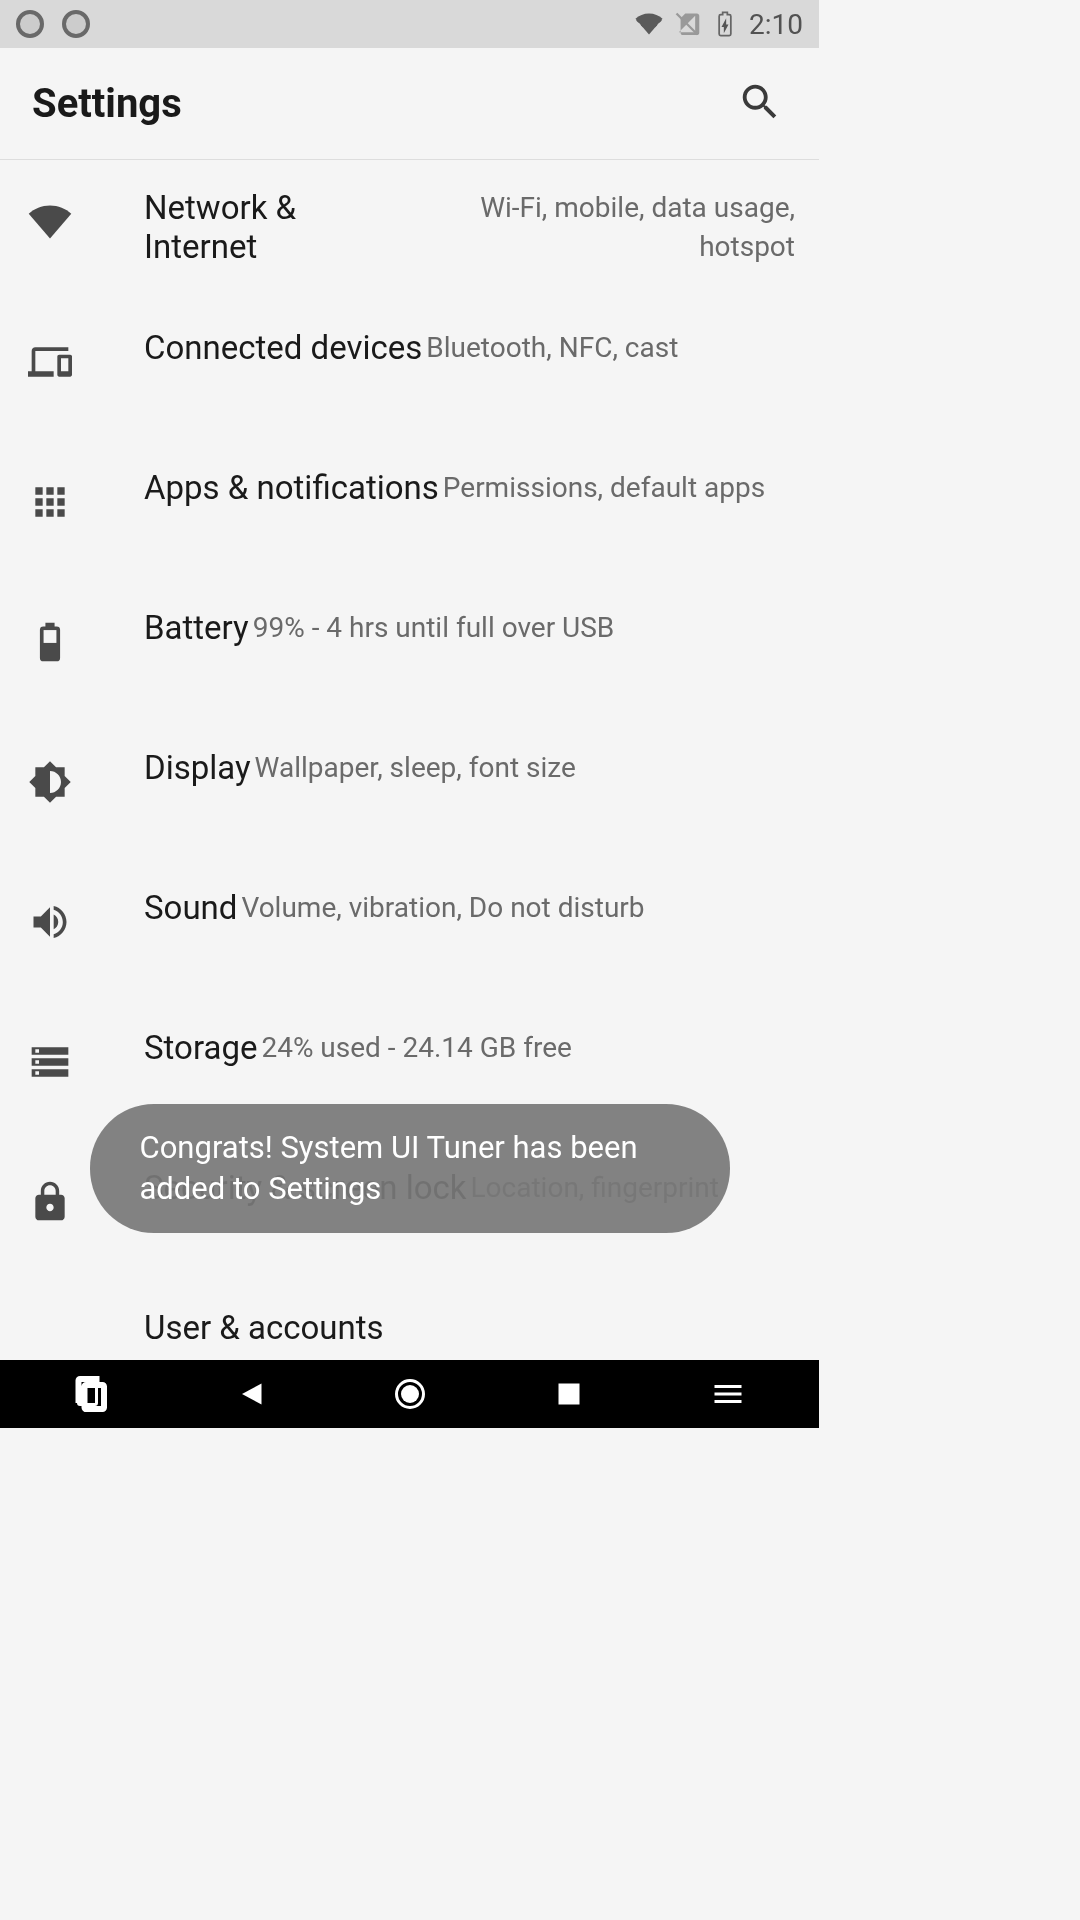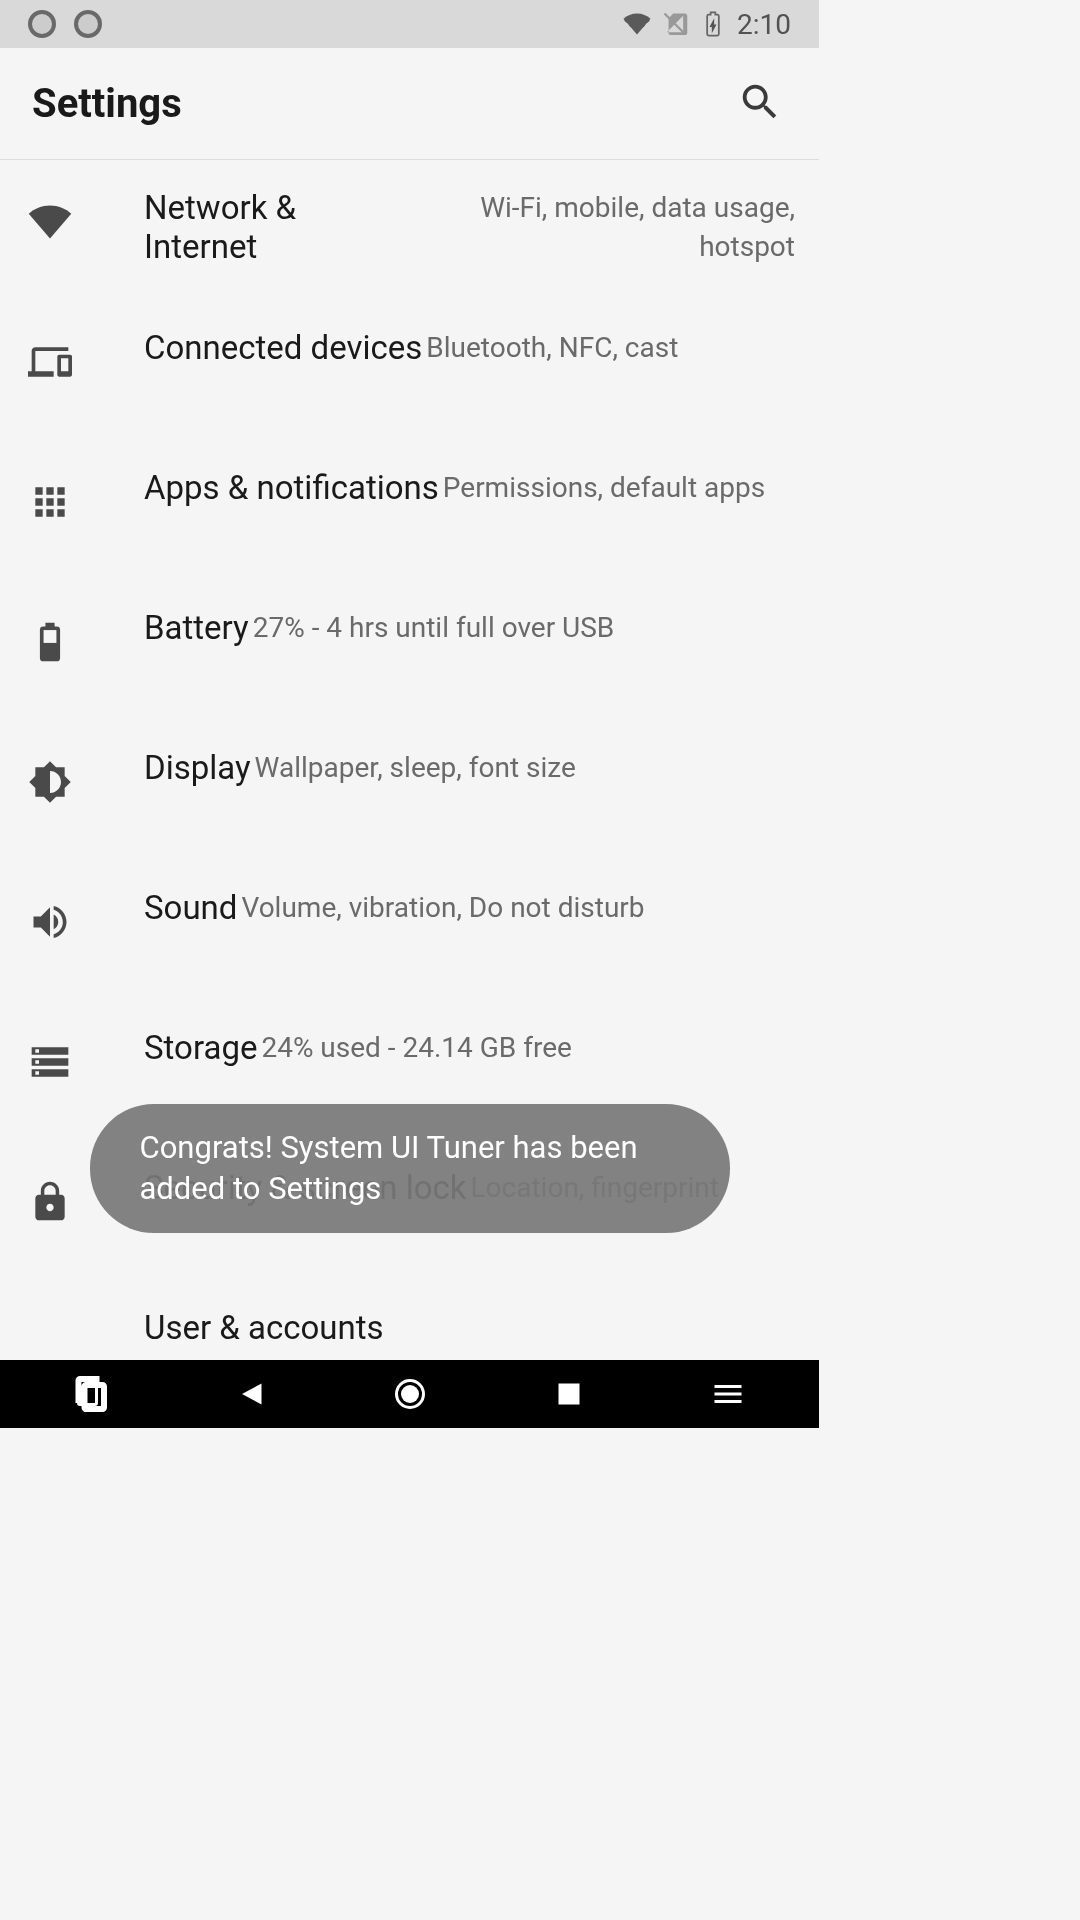--- a/index.html
+++ b/index.html
@@ -17,21 +17,21 @@
       position: relative;
       overflow: hidden;
     }
     
     .status-bar {
       height: 48px;
       background: #d9d9d9;
       display: flex;
       align-items: center;
       justify-content: space-between;
-      padding: 0 28px;
+      padding: 0 16px;
     }
     .status-left {
       display: flex;
       gap: 18px;
       align-items: center;
     }
     .status-right {
       display: flex;
       gap: 10px;
       align-items: center;
@@ -236,21 +236,21 @@
   <div class="list-item">
     <div class="list-icon-col">
       <svg class="list-icon" viewBox="0 0 24 24">
         <path d="M15.67 4H14V2h-4v2H8.33C7.6 4 7 4.6 7 5.33v15.33C7 21.4 7.6 22 8.33 22h7.33c.74 0 1.34-.6 1.34-1.33V5.33C17 4.6 16.4 4 15.67 4zM15 11H9V6h6v5z" fill="none" stroke="#4a4a4a" stroke-width="1"></path>
         <path d="M15.67 4H14V2h-4v2H8.33C7.6 4 7 4.6 7 5.33v15.33C7 21.4 7.6 22 8.33 22h7.33c.74 0 1.34-.6 1.34-1.33V5.33C17 4.6 16.4 4 15.67 4z" fill="#4a4a4a"></path>
         <rect x="8.5" y="5.5" width="7" height="7" fill="#f5f5f5"></rect>
       </svg>
     </div>
     <div class="list-text-col">
       <span class="list-title">Battery</span>
-      <span class="list-subtitle">27% - 4 hrs until full over USB</span>
+      <span class="list-subtitle">99% - 4 hrs until full over USB</span>
     </div>
   </div>
 
   <div class="list-item">
     <div class="list-icon-col">
       <svg class="list-icon" viewBox="0 0 24 24">
         <path d="M20 8.69V4h-4.69L12 .69 8.69 4H4v4.69L.69 12 4 15.31V20h4.69L12 23.31 15.31 20H20v-4.69L23.31 12 20 8.69zM12 18V6c3.31 0 6 2.69 6 6s-2.69 6-6 6z"></path>
       </svg>
     </div>
     <div class="list-text-col">

